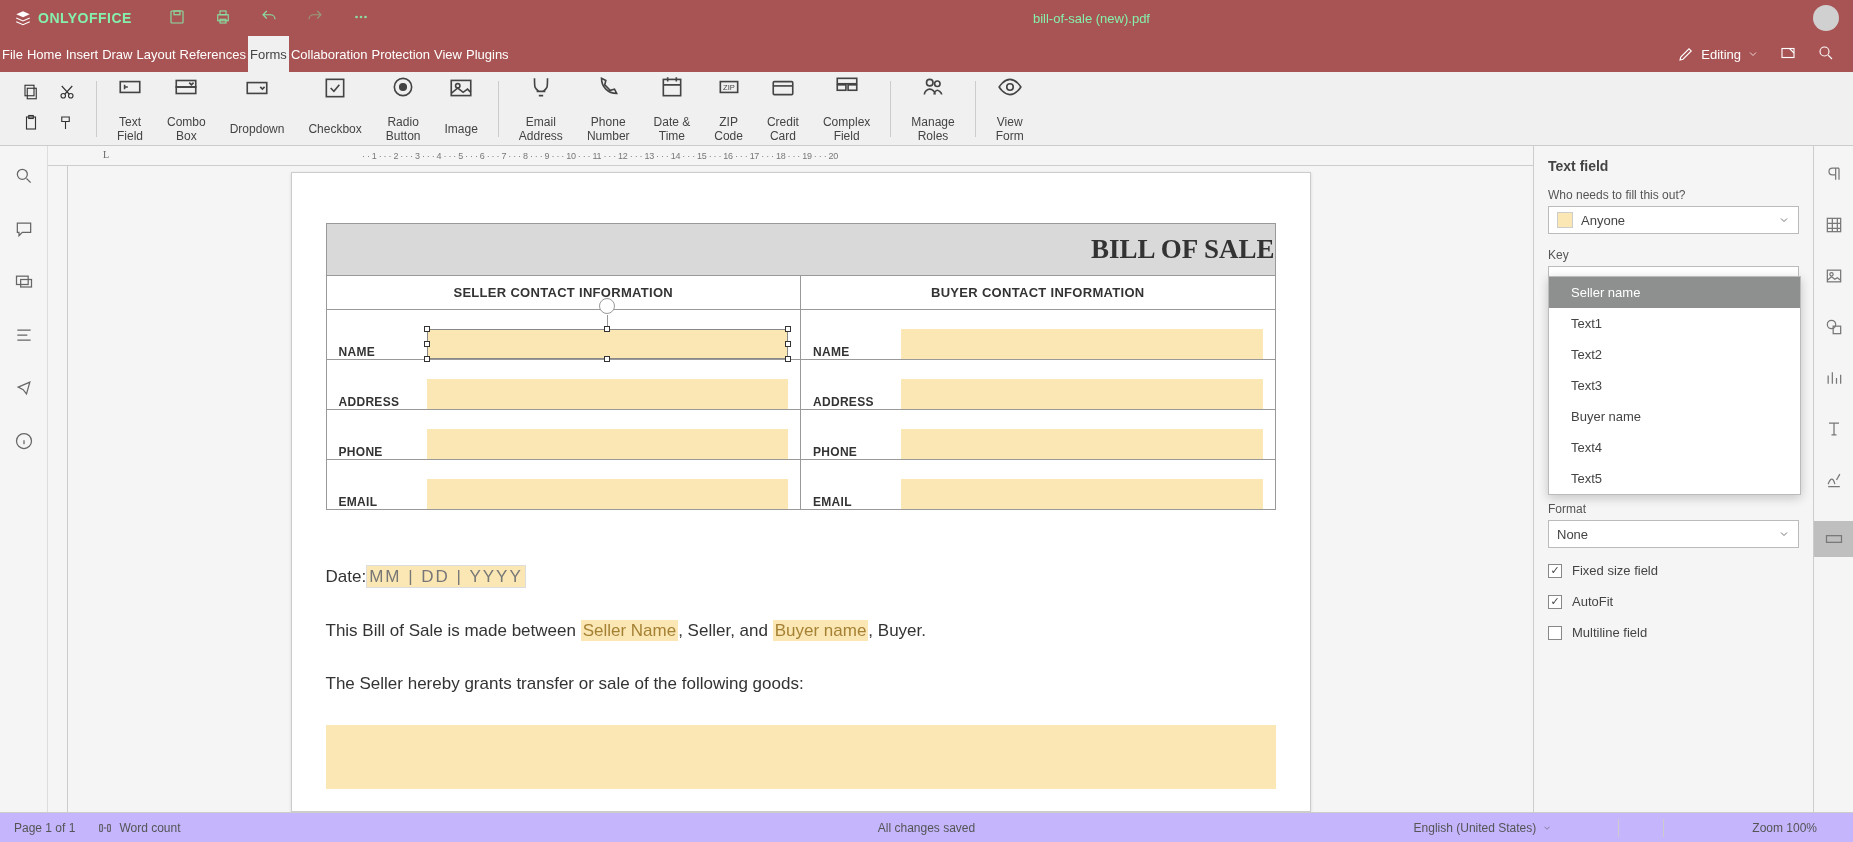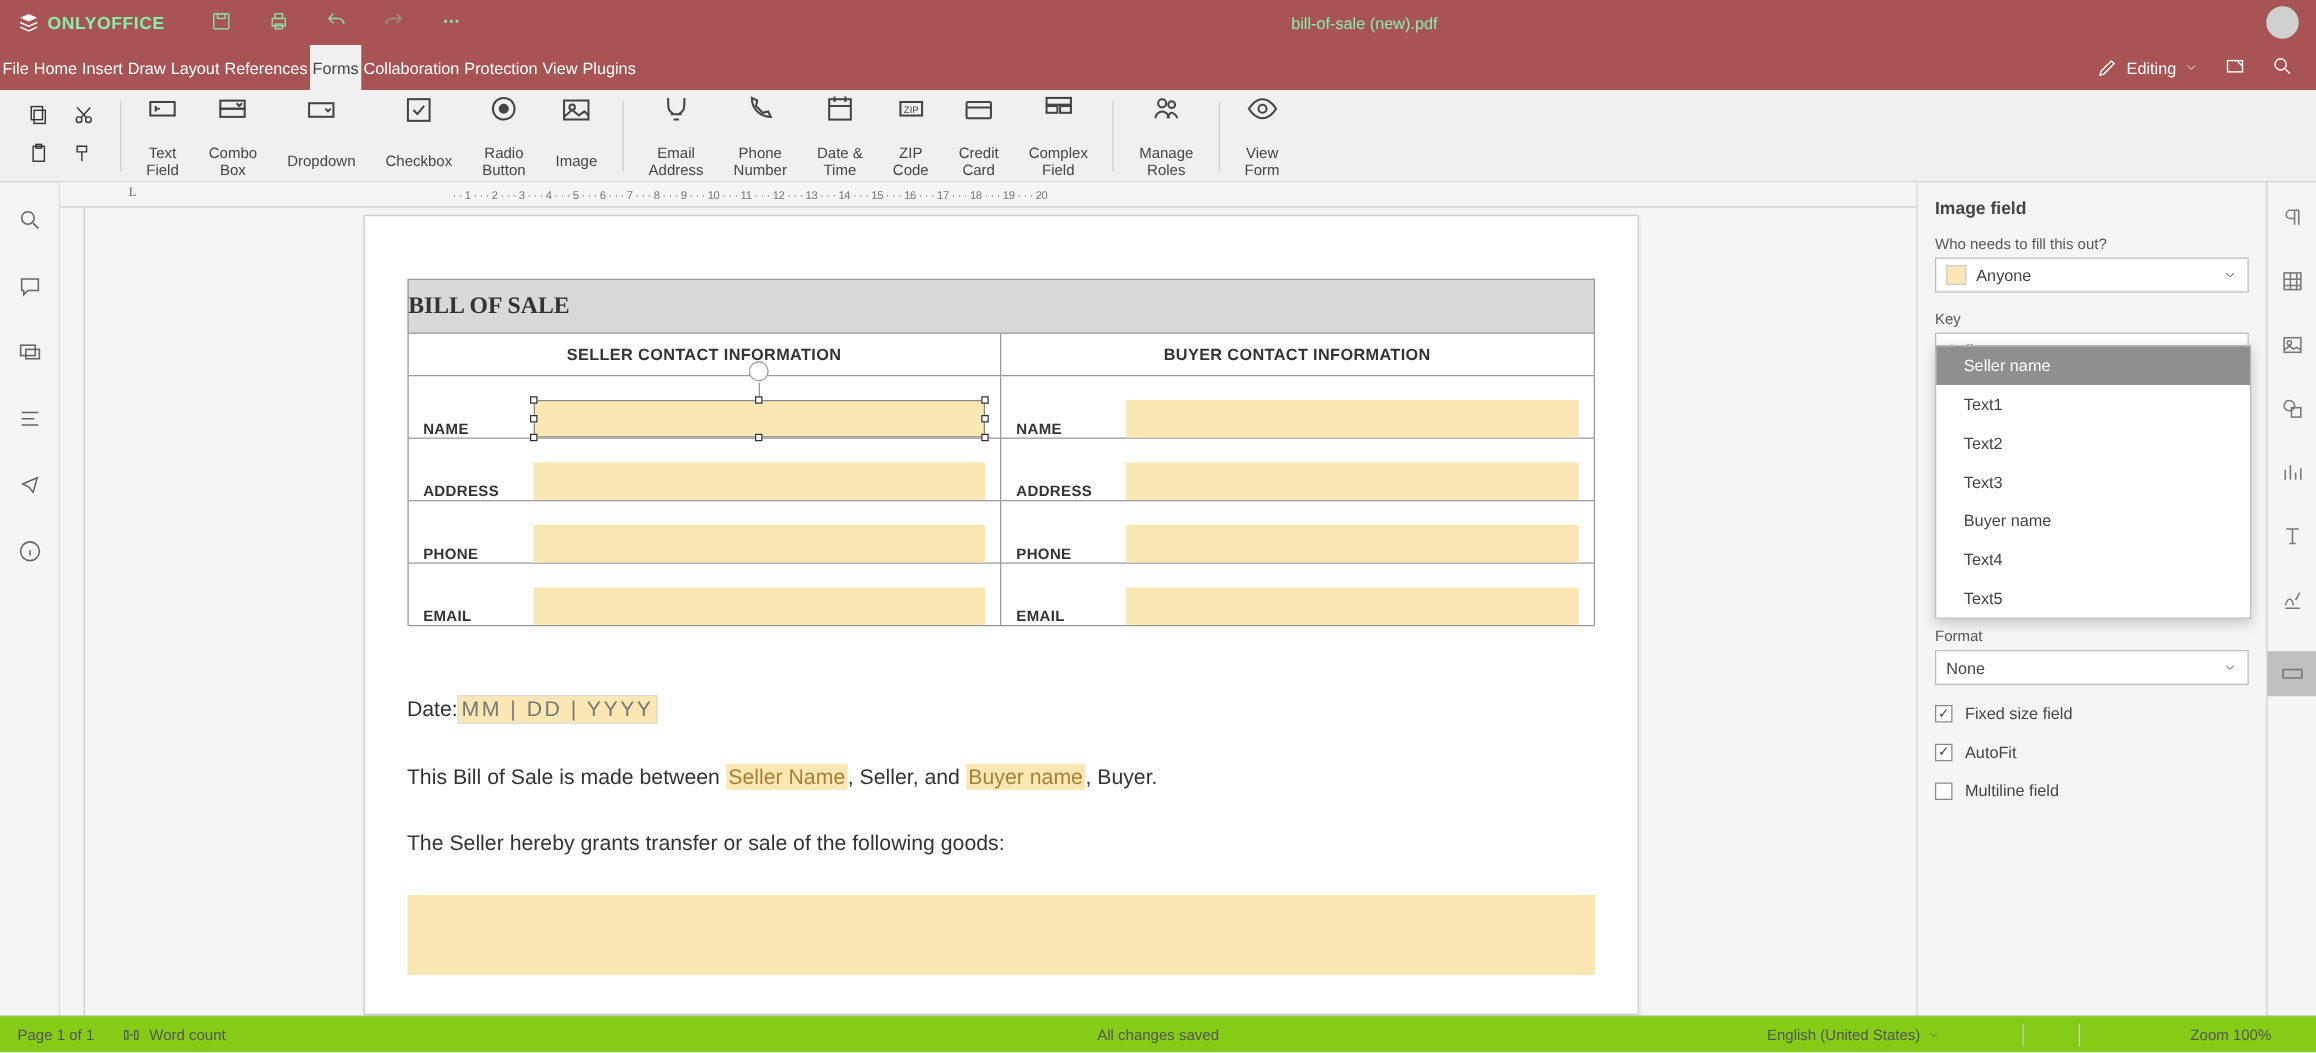--- a/index.html
+++ b/index.html
@@ -42,21 +42,21 @@
 
 .ruler-h { height:20px; background:#f5f5f5; border-bottom:1px solid #ccc; display:flex; align-items:center; font-size:9px; color:#777; padding-left:74px; letter-spacing:-.3px; white-space:nowrap; overflow:hidden; position:relative; }
 .ruler-h::before { content:"L"; position:absolute; left:55px; top:3px; font-size:10px; color:#666; font-family:serif; }
 .ruler-h .rtxt { margin-left:240px; }
 .ruler-v { width:20px; background:#f5f5f5; border-right:1px solid #ccc; }
 
 .page-scroll { flex:1; display:flex; min-height:0; overflow:hidden; }
 .page-area { flex:1; display:flex; justify-content:center; padding:6px 0 0 0; overflow:hidden; }
 .page { width:1020px; background:#fff; border:1px solid #ccc; box-shadow:0 1px 3px rgba(0,0,0,.12); padding:50px 34px 0 34px; font-family:Arial,sans-serif; }
 
-.doc-title { background:#d9d9d9; text-align:left; font-family:'Times New Roman',serif; font-size:19px; font-weight:bold; padding:10px 0; border:1px solid #999; }
+.doc-title { background:#d9d9d9; text-align:right; font-family:'Times New Roman',serif; font-size:27px; font-weight:bold; padding:10px 0; border:1px solid #999; }
 .contact-row { display:flex; border-left:1px solid #999; border-right:1px solid #999; }
 .contact-half { flex:1; }
 .contact-half:first-child { border-right:1px solid #999; }
 .section-head { text-align:center; font-weight:bold; font-size:13px; padding:9px 0; border-bottom:1px solid #999; letter-spacing:.3px; }
 .field-row { display:flex; align-items:flex-end; border-bottom:1px solid #999; height:50px; }
 .field-label { width:100px; padding-left:12px; font-weight:bold; font-size:12px; letter-spacing:.3px; }
 .field-input { flex:1; height:30px; background:#fbe7b4; margin-right:12px; }
 .field-input.selected { border:1px solid #888; position:relative; }
 .handle { position:absolute; width:6px; height:6px; background:#fff; border:1px solid #333; }
 .h-tl{top:-4px;left:-4px}.h-tr{top:-4px;right:-4px}.h-bl{bottom:-4px;left:-4px}.h-br{bottom:-4px;right:-4px}
@@ -85,21 +85,21 @@
 .cb { width:14px; height:14px; border:1px solid #888; background:#fff; display:flex; align-items:center; justify-content:center; }
 .cb.checked::after { content:"✓"; font-size:11px; color:#444; }
 .panel-input { border:1px solid #bbb; background:#fff; height:28px; }
 
 .right-rail { width:40px; background:#f5f5f5; border-left:1px solid #ccc; display:flex; flex-direction:column; align-items:center; padding-top:18px; gap:28px; }
 .right-rail .rr { color:#777; }
 .right-rail svg { width:20px; height:20px; }
 .rr.active { background:#bfbfbf; width:100%; display:flex; justify-content:center; padding:8px 0; }
 
 
-.statusbar { height:30px; background:#84cc16; border-top:1px solid #ccc; display:flex; align-items:center; padding:4px 14px; font-size:12px; color:#555; gap:22px; }
+.statusbar { height:30px; background:#c4b5fd; border-top:1px solid #ccc; display:flex; align-items:center; padding:4px 14px; font-size:12px; color:#555; gap:22px; }
 .sb-spacer { flex:1; }
 .sb-item { display:flex; align-items:center; gap:6px; }
 .sb-item svg { width:16px; height:16px; }
 .sb-sep { width:1px; height:18px; background:#ccc; }
 .sb-center { position:absolute; left:50%; transform:translateX(-50%); }
 
 svg { fill:none; stroke:currentColor; stroke-width:1.5; }
 </style>
 </head>
 <body>
@@ -397,21 +397,21 @@
             <p><span>This Bill of Sale is made between </span><span class="inline-field">Seller Name</span><span>, Seller, and </span><span class="inline-field">Buyer name</span><span>, Buyer.</span></p>
             <p>The Seller hereby grants transfer or sale of the following goods:</p>
             <div class="big-field"></div>
           </div>
         </div>
       </div>
     </div>
   </div>
 
   <div class="right-panel">
-    <div class="panel-title">Image field</div>
+    <div class="panel-title">Text field</div>
     <div>
       <div class="panel-label">Who needs to fill this out?</div>
       <div class="panel-select">
         <div class="color-swatch"></div>
         <span>Anyone</span>
         <svg class="chev" viewBox="0 0 24 24" style="width:12px;height:12px">
             <path d="M6 9l6 6 6-6"></path>
           </svg>
       </div>
     </div>

